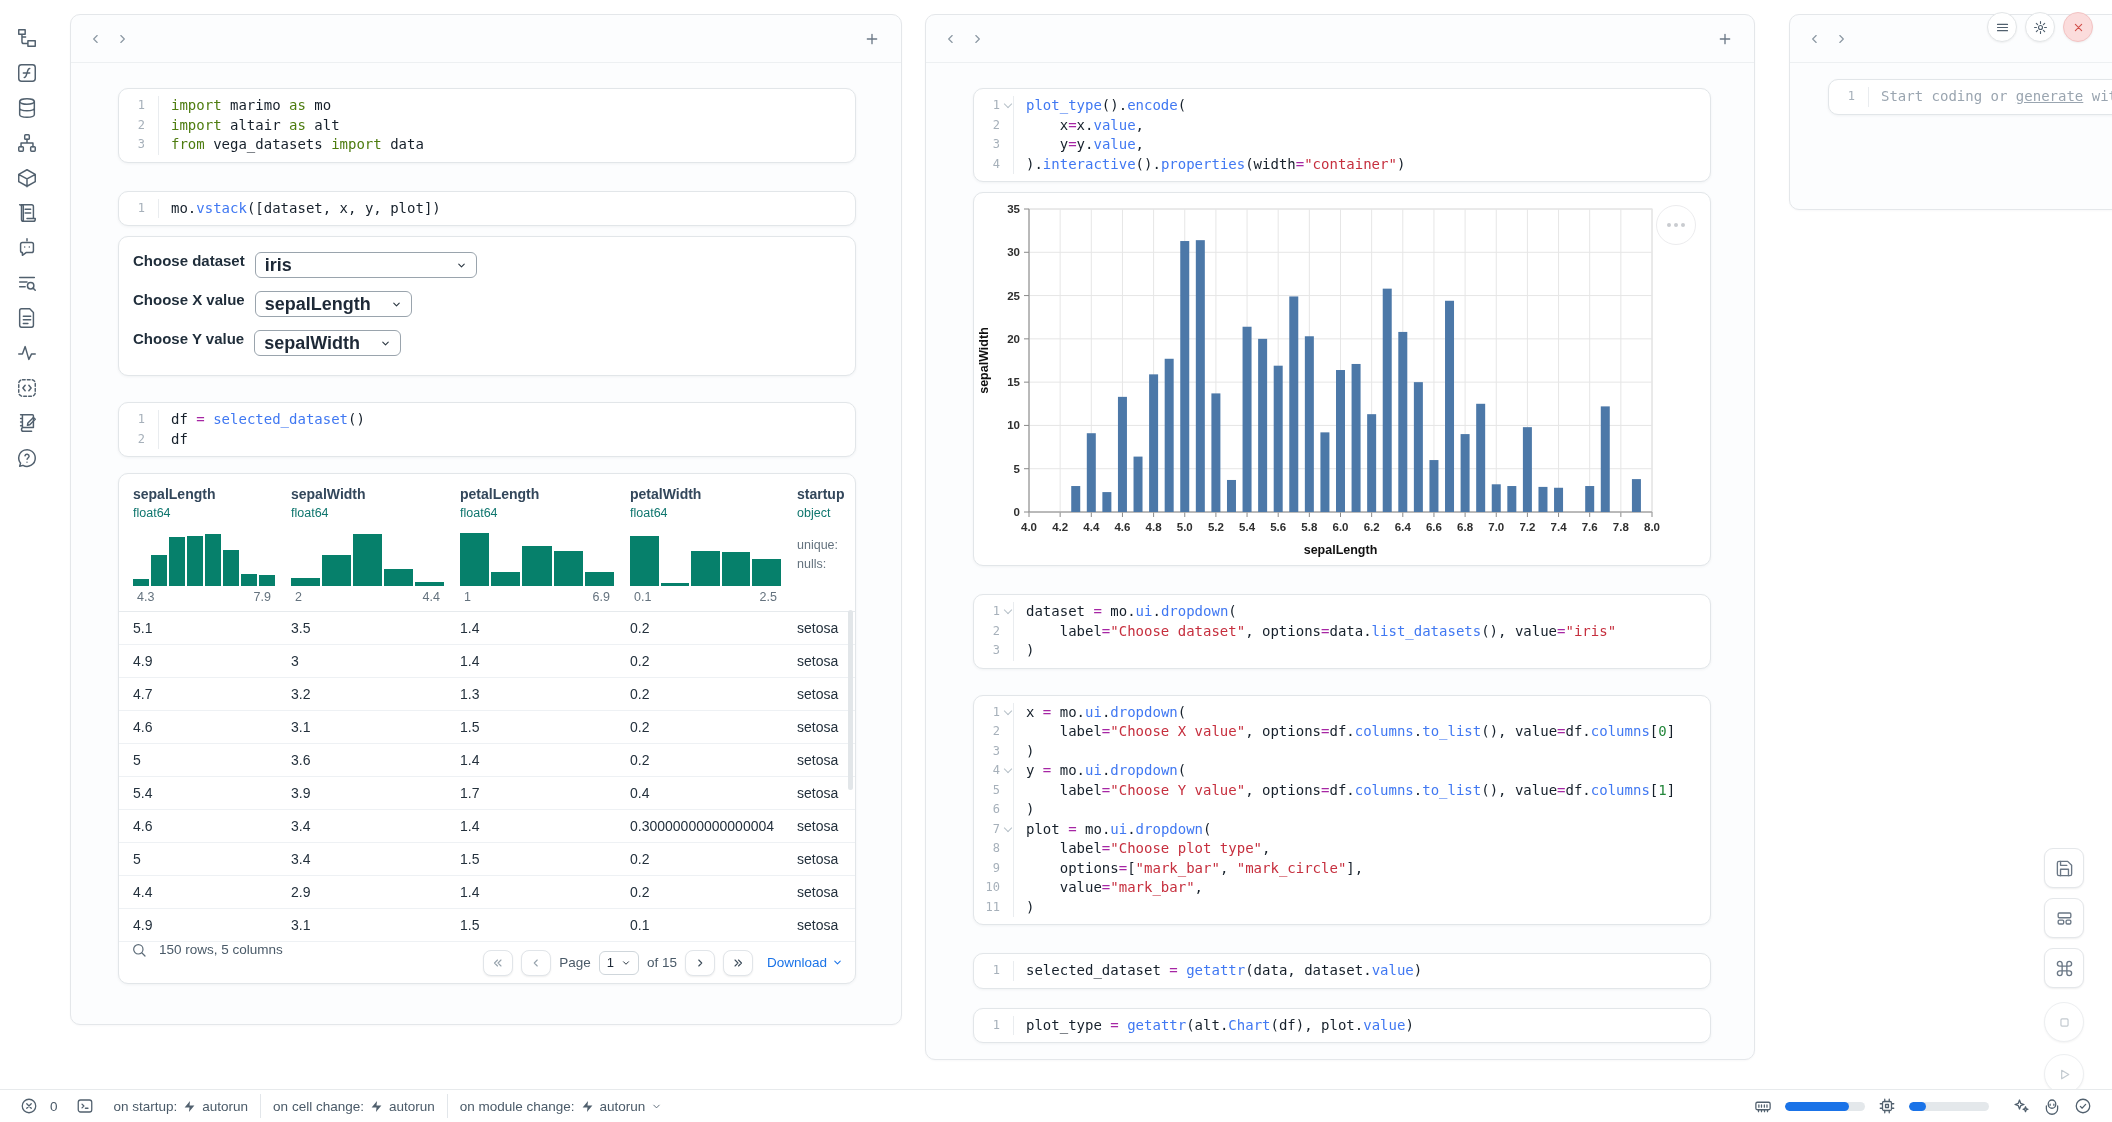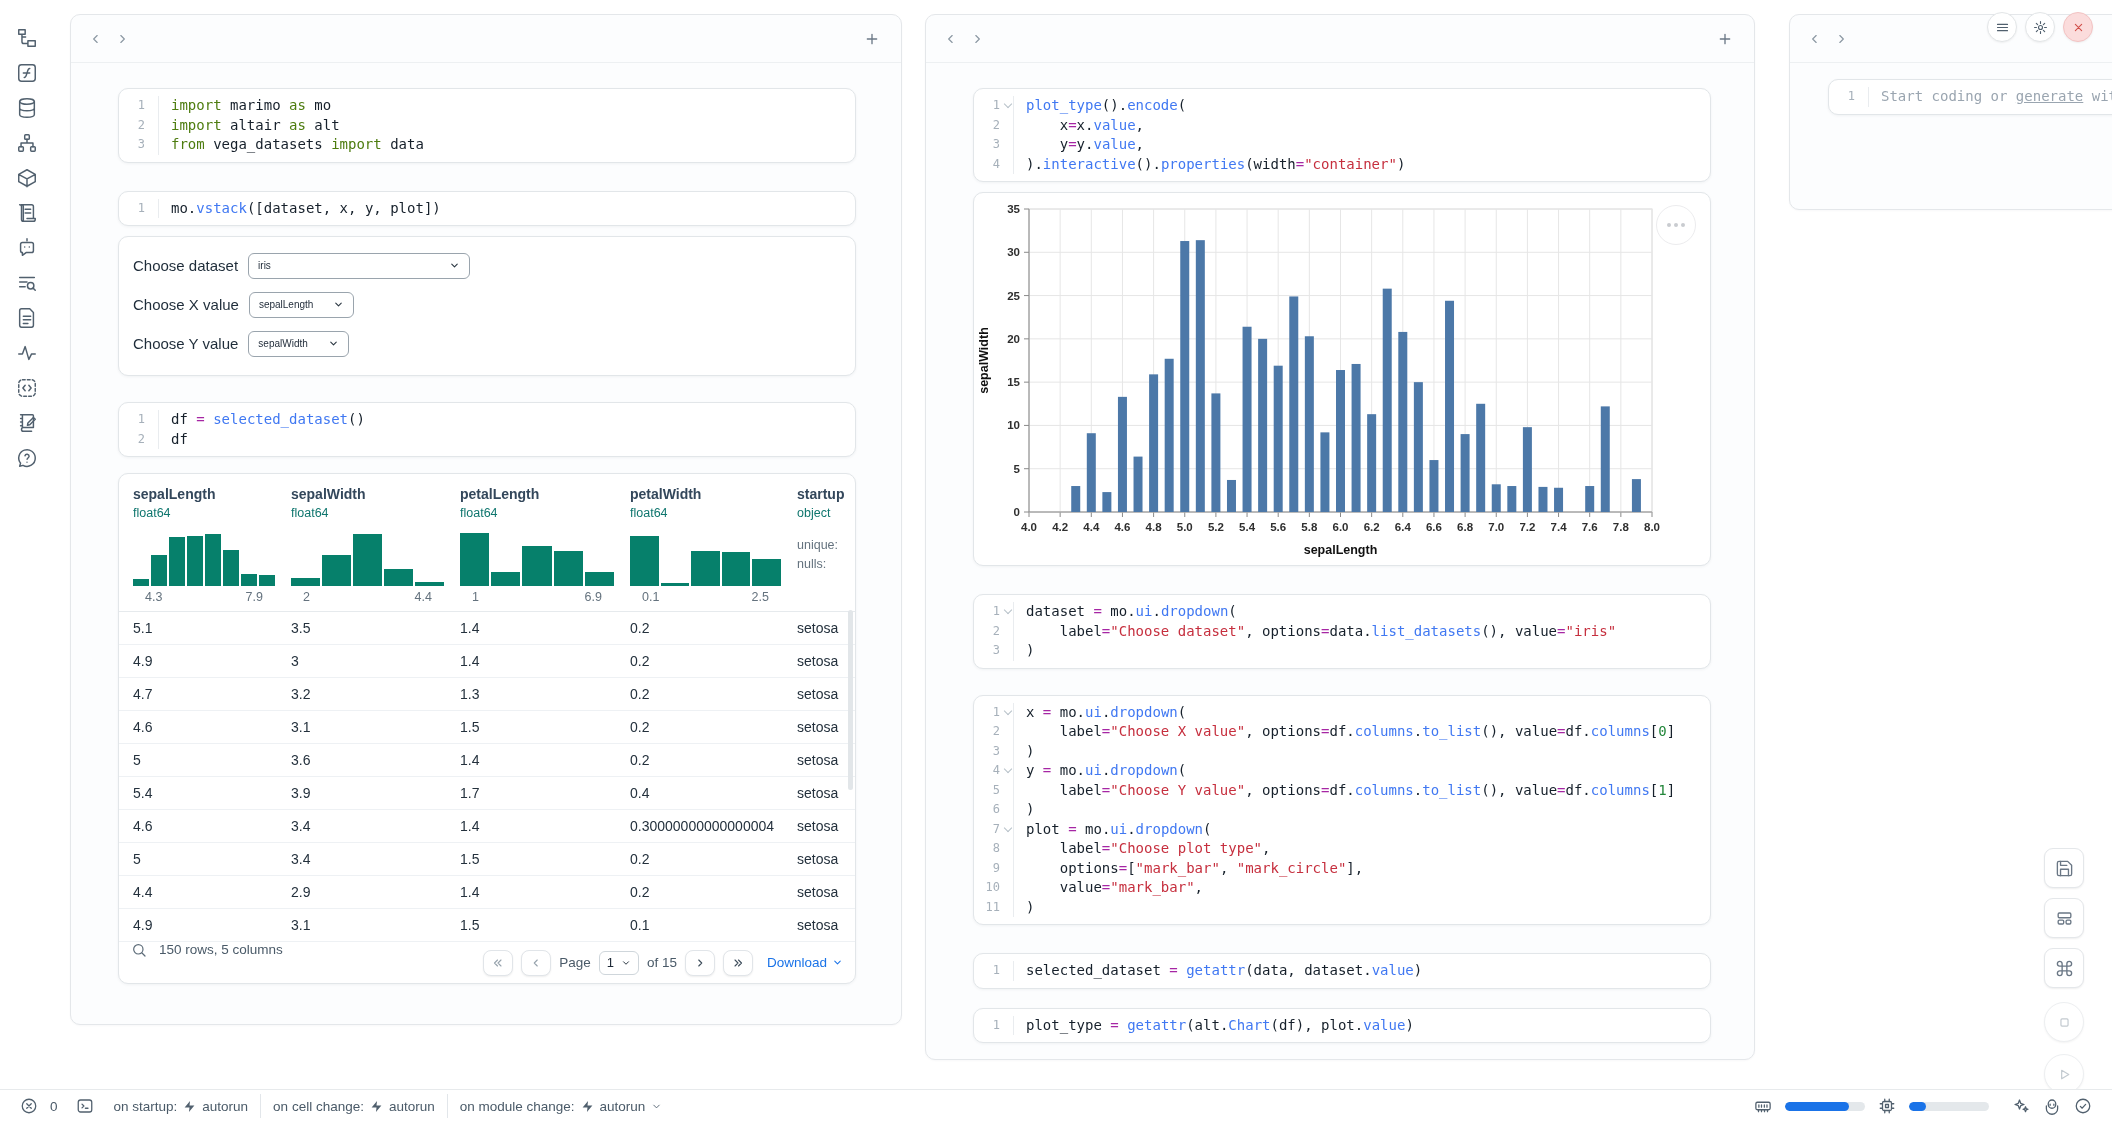--- a/index.html
+++ b/index.html
@@ -34,36 +34,36 @@
   .fd.on::after { content:""; display:inline-block; width:5px; height:5px; border-right:1.5px solid #b6c0c8; border-bottom:1.5px solid #b6c0c8; transform:rotate(45deg); margin-left:2px; vertical-align:2px; }
   .cd { padding-left:12px; font-family:"DejaVu Sans Mono", monospace; font-size:14px; white-space:pre; color:#16202b; }
   .tk-kw { color:#4d7c0f; } .tk-fn { color:#4078f2; } .tk-str { color:#c62f3e; }
   .tk-num { color:#22863a; } .tk-op { color:#a626a4; } .tk-pl { color:#16202b; }
   .tk-ph { color:#9aa5b0; } .tk-phu { color:#9aa5b0; text-decoration:underline; }
 
   .mb28 { margin-bottom:28px; } .mb10 { margin-bottom:10px; } .mb26 { margin-bottom:26px; } .mb16 { margin-bottom:16px; } .mb19 { margin-bottom:19px; }
 
   
   .controls-box { padding:15px 18px 6px 14px; }
-  .ctl-row { display:flex; align-items:center; margin-bottom:12px; height:27px; }
+  .ctl-row { display:flex; align-items:flex-start; margin-bottom:12px; height:27px;font-weight:bold; }
   .ctl-label { font-size:15px; color:#1f2d3a; margin-right:10px; }
-  .sel { display:inline-flex; align-items:center; justify-content:space-between; gap:20px; border:1px solid #9aa4ad; border-radius:6px; padding:3px 9px; height:26px; font-size:10px; color:#1e2937; background:#fff; cursor:pointer; }
+  .sel { display:inline-flex; align-items:center; justify-content:space-between; gap:20px; border:1px solid #9aa4ad; border-radius:6px; padding:3px 9px; height:26px; font-size:18px; color:#1e2937; background:#fff; cursor:pointer; }
   .sel.wide { width:222px; }
   .sel svg { width:11px; height:11px; stroke:#2b3742; stroke-width:2.4; fill:none; stroke-linecap:round; stroke-linejoin:round; flex:0 0 11px; }
 
   
   .table-box { overflow:hidden; position:relative; }
   .t-grid { display:grid; grid-template-columns:158px 169px 170px 167px 120px; }
   .t-head { padding:12px 0 0 14px; border-bottom:1px solid #e6eaed; }
   .t-col { padding-right:16px; }
   .t-name { font-size:14px; font-weight:bold; color:#33475b; white-space:nowrap; }
   .t-type { font-size:12.5px; color:#0f766e; margin-top:4px; white-space:nowrap; }
   .t-hist { height:56px; margin-top:10px; display:flex; align-items:flex-end; gap:2px; }
   .t-hist .hb { flex:1; background:#06806b; }
-  .t-range { display:flex; justify-content:space-between; font-size:12.5px; color:#64727e; margin:4px 12px 7px; }
+  .t-range { display:flex; justify-content:space-between; font-size:12.5px; color:#64727e; margin:4px 4px 7px; }
   .t-stats { font-size:12.5px; color:#64727e; margin-top:16px; line-height:19px; white-space:nowrap; }
   .t-row { padding-left:14px; height:33px; align-items:center; border-bottom:1px solid #eef1f4; font-size:14px; color:#24313d; }
   .t-row span { white-space:nowrap; overflow:hidden; }
   .t-scrollthumb { position:absolute; right:2px; top:136px; width:5px; height:180px; background:#e2e6e9; border-radius:3px; }
   .t-foot { display:flex; height:41px; padding:0 12px; font-size:13.5px; color:#4a5a68; gap:10px; }
   .t-foot .icon-search svg { width:16px; height:16px; stroke:#5c6b78; fill:none; stroke-width:1.8; stroke-linecap:round; }
   .t-summary { margin-left:2px; }
   .t-pager { margin-left:auto; display:flex; align-items:center; gap:8px; }
   .pg-btn { width:30px; height:26px; border:1px solid #e1e5e9; border-radius:8px; background:#fff; box-shadow:0 1px 2px rgba(0,0,0,0.07); display:flex; align-items:center; justify-content:center; cursor:pointer; }
   .pg-btn svg { width:12px; height:12px; stroke:#3f4e5c; fill:none; stroke-width:2.2; stroke-linecap:round; stroke-linejoin:round; }

